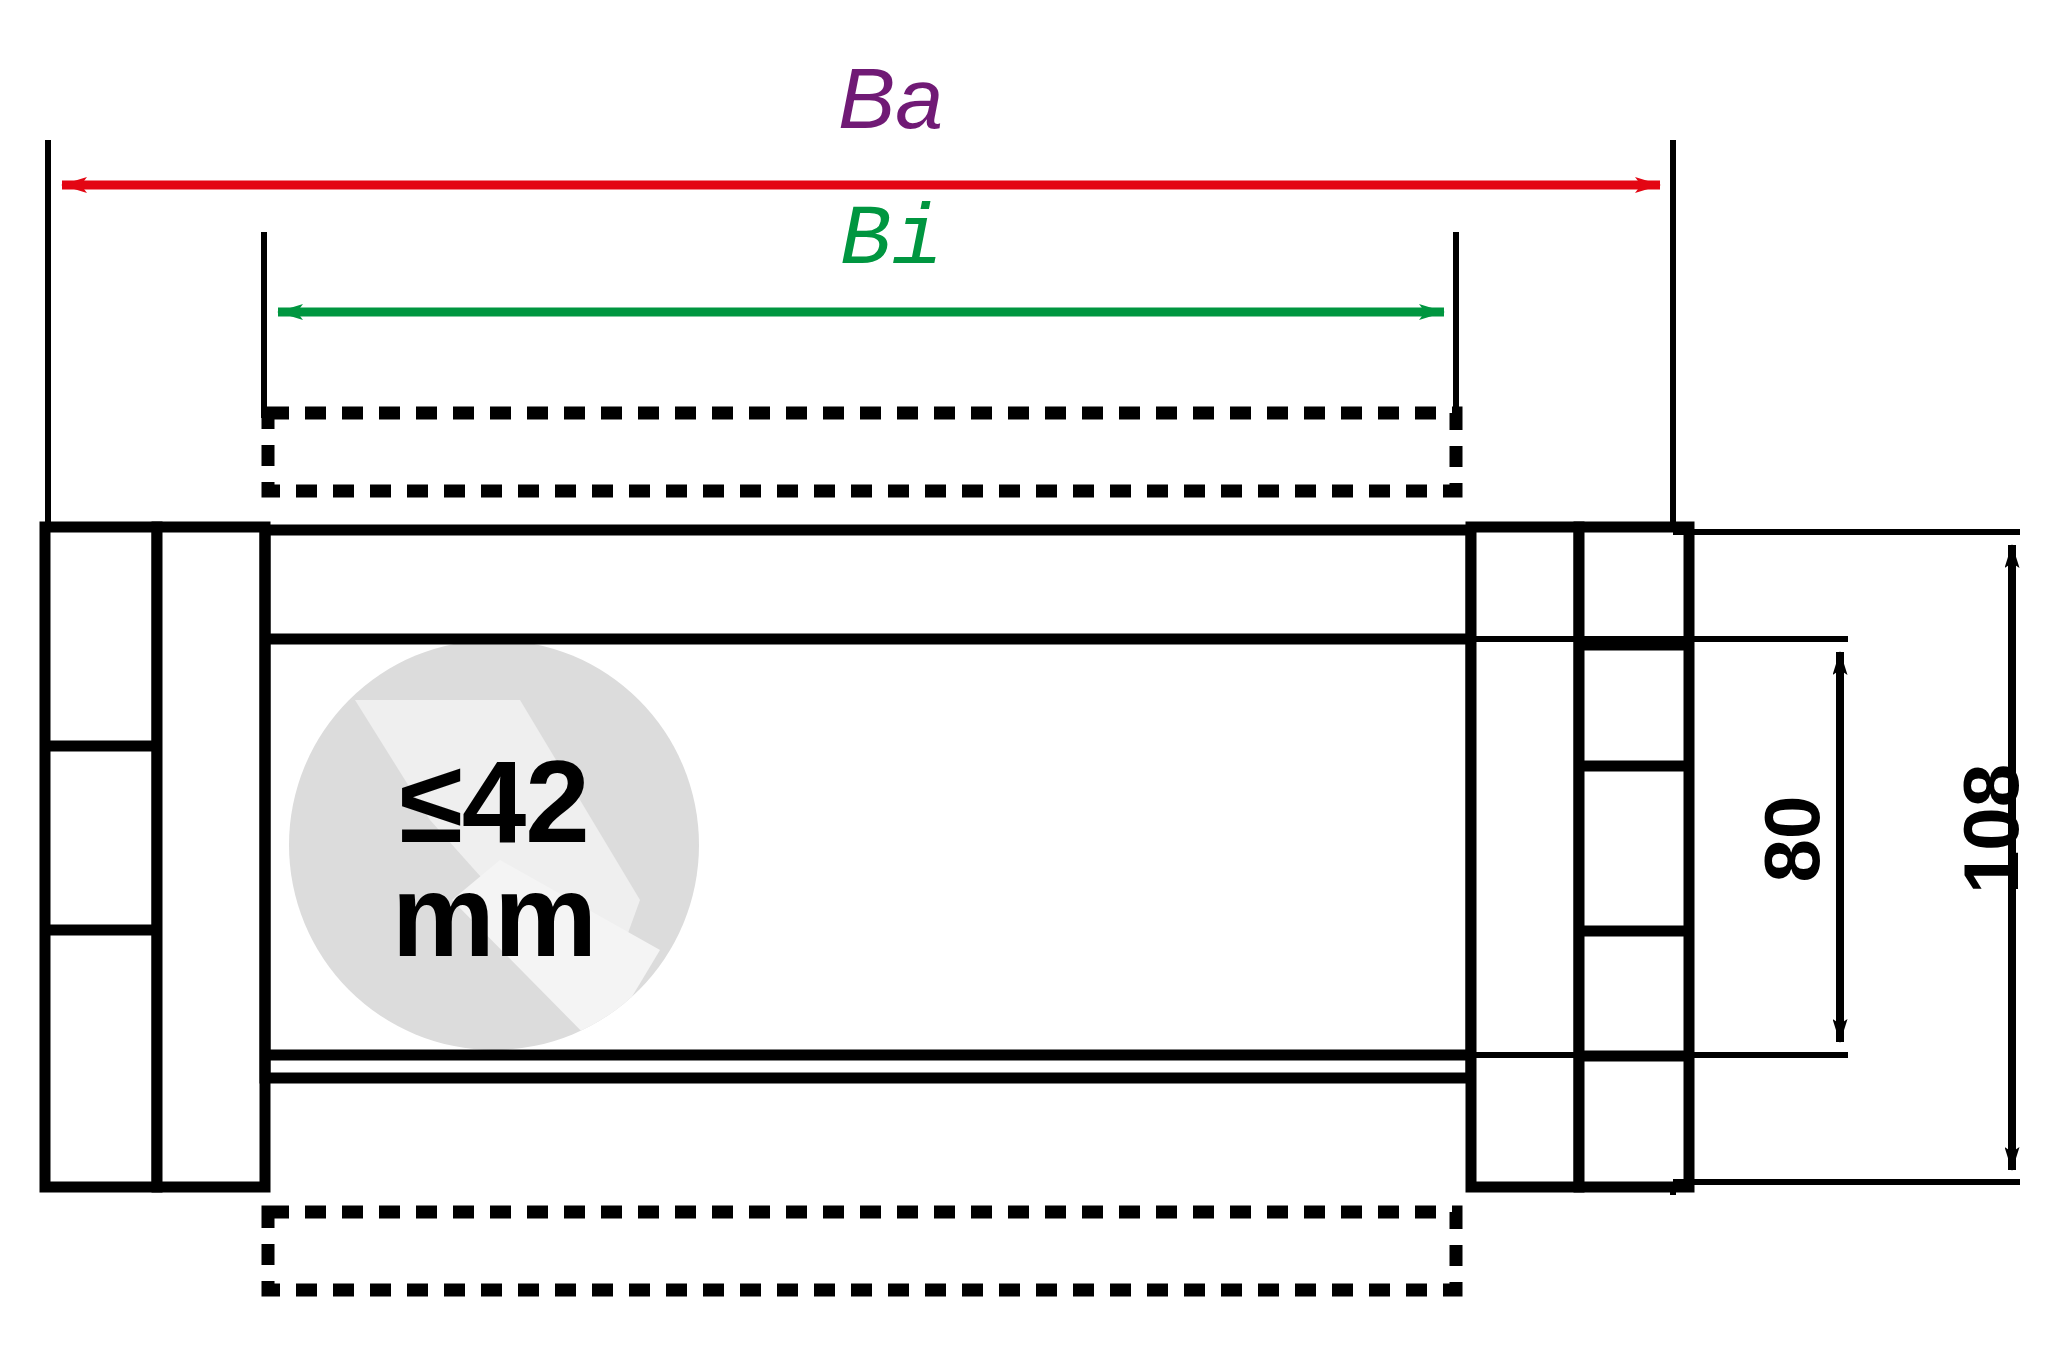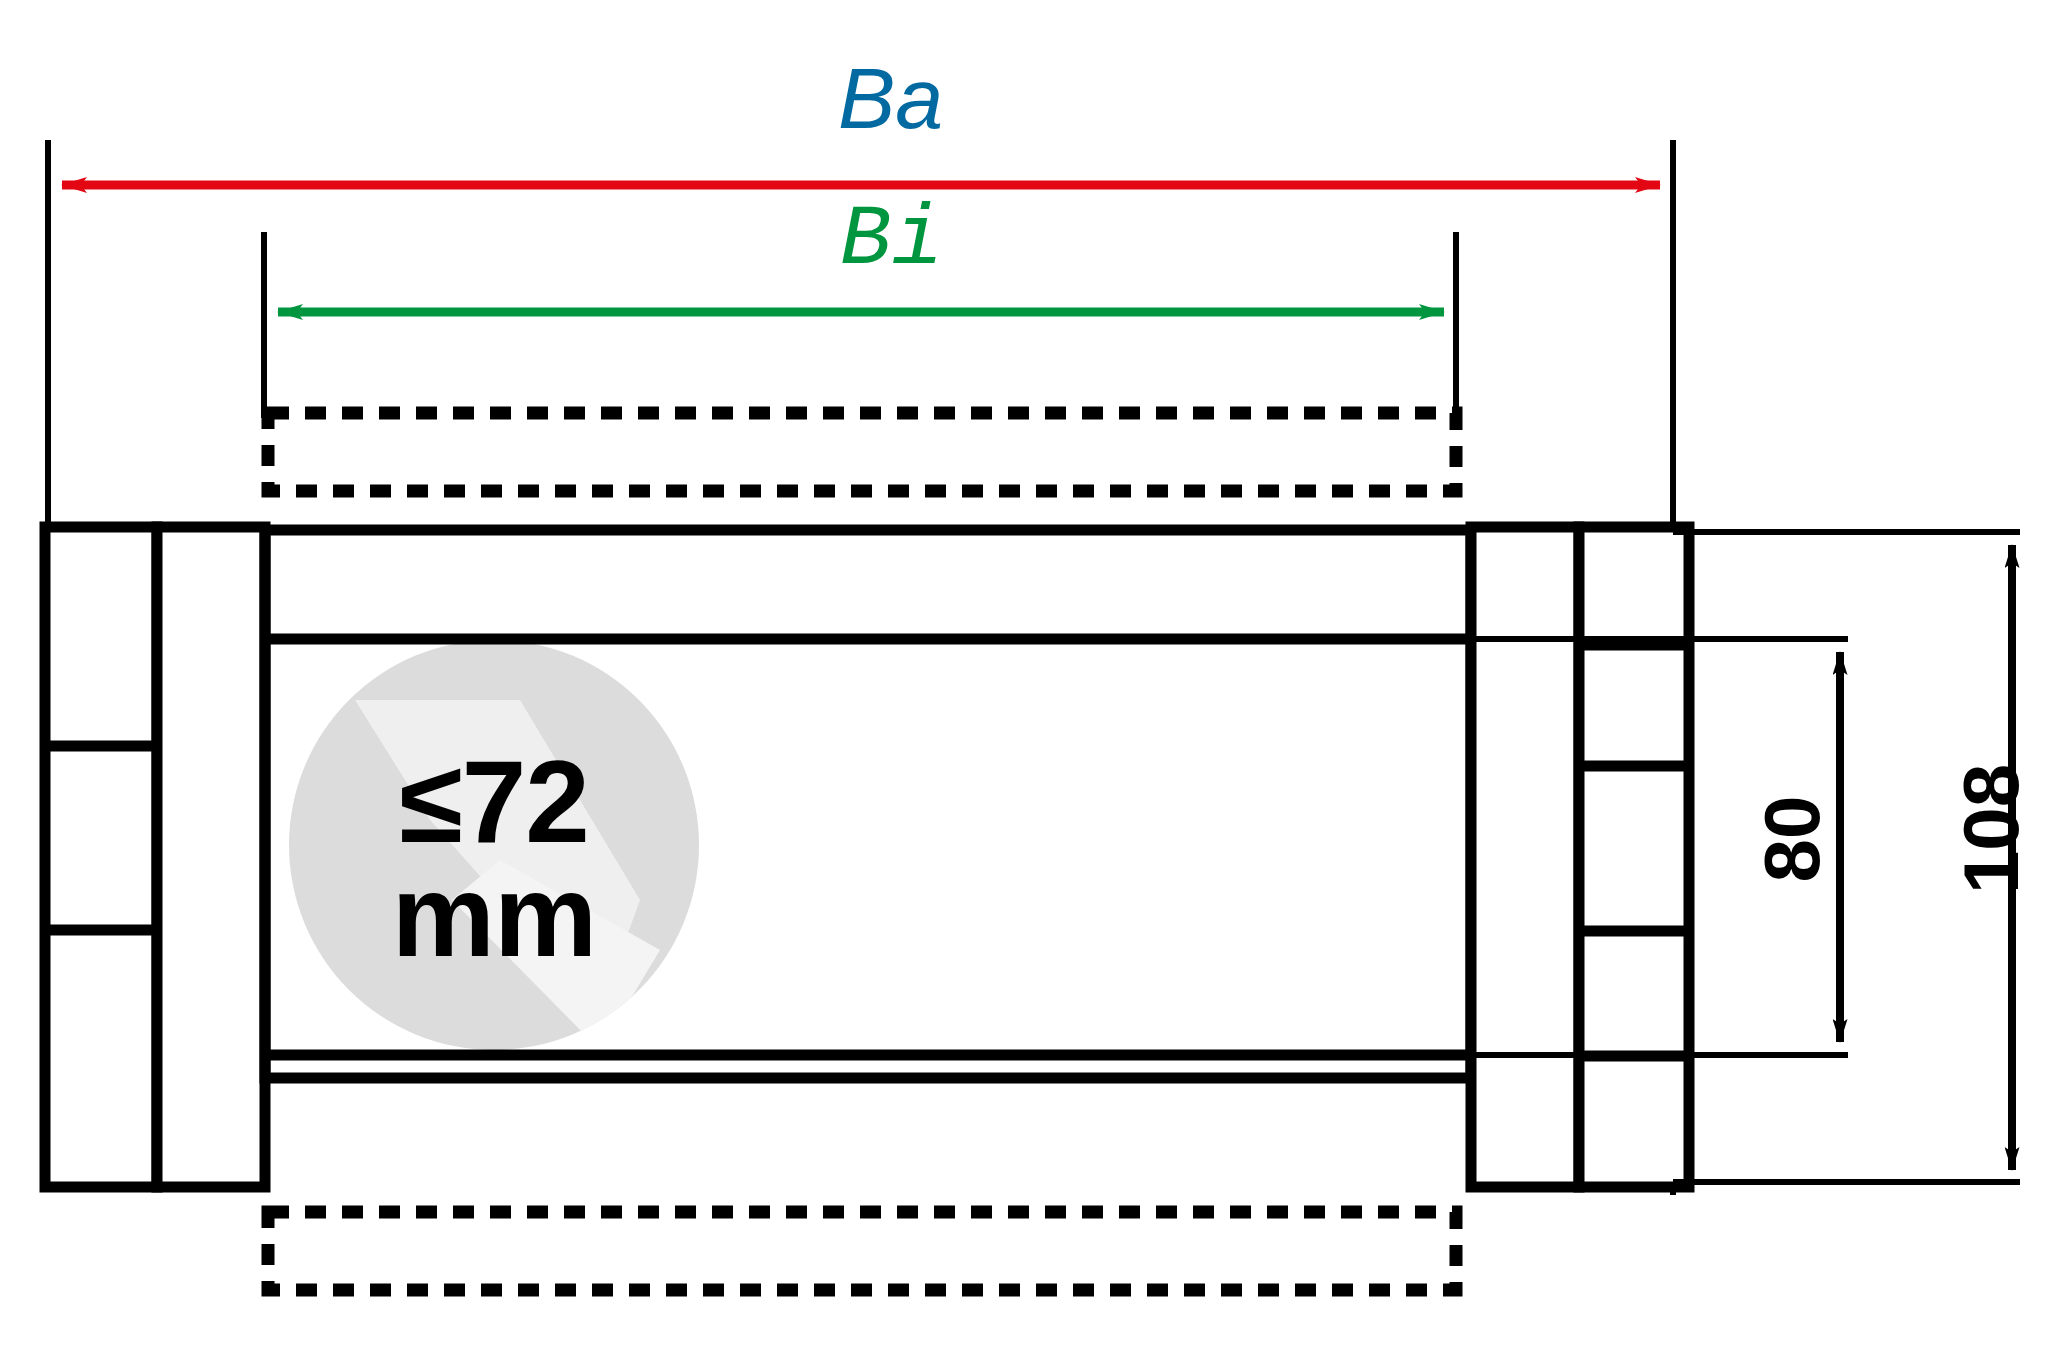--- a/index.html
+++ b/index.html
@@ -201,26 +201,26 @@
     <g>
       <line x1="1840" y1="652" x2="1840" y2="1042" stroke="#000000" stroke-width="8" marker-start="url(#arrowBlkStart)" marker-end="url(#arrowBlkEnd)"></line>
     </g>
 
     <g>
       <line x1="2012" y1="545" x2="2012" y2="1170" stroke="#000000" stroke-width="8" marker-start="url(#arrowBlkStart)" marker-end="url(#arrowBlkEnd)"></line>
     </g>
 
   </svg>
 
-  <div class="lbl dimname" id="label-ba" style="color:#0369a1">Ba</div>
+  <div class="lbl dimname" id="label-ba" style="color:#701a75">Ba</div>
 
   <div class="lbl dimname" id="label-bi" style="color:#009640">Bi</div>
 
   <div class="lbl vdim" id="label-80">80</div>
 
   <div class="lbl vdim" id="label-108">108</div>
 
   <div id="badge-text">
-    <span id="badge-line1">≤72</span>
+    <span id="badge-line1">≤42</span>
     <span id="badge-line2">mm</span>
   </div>
 
 </div>
 
 </body></html>

